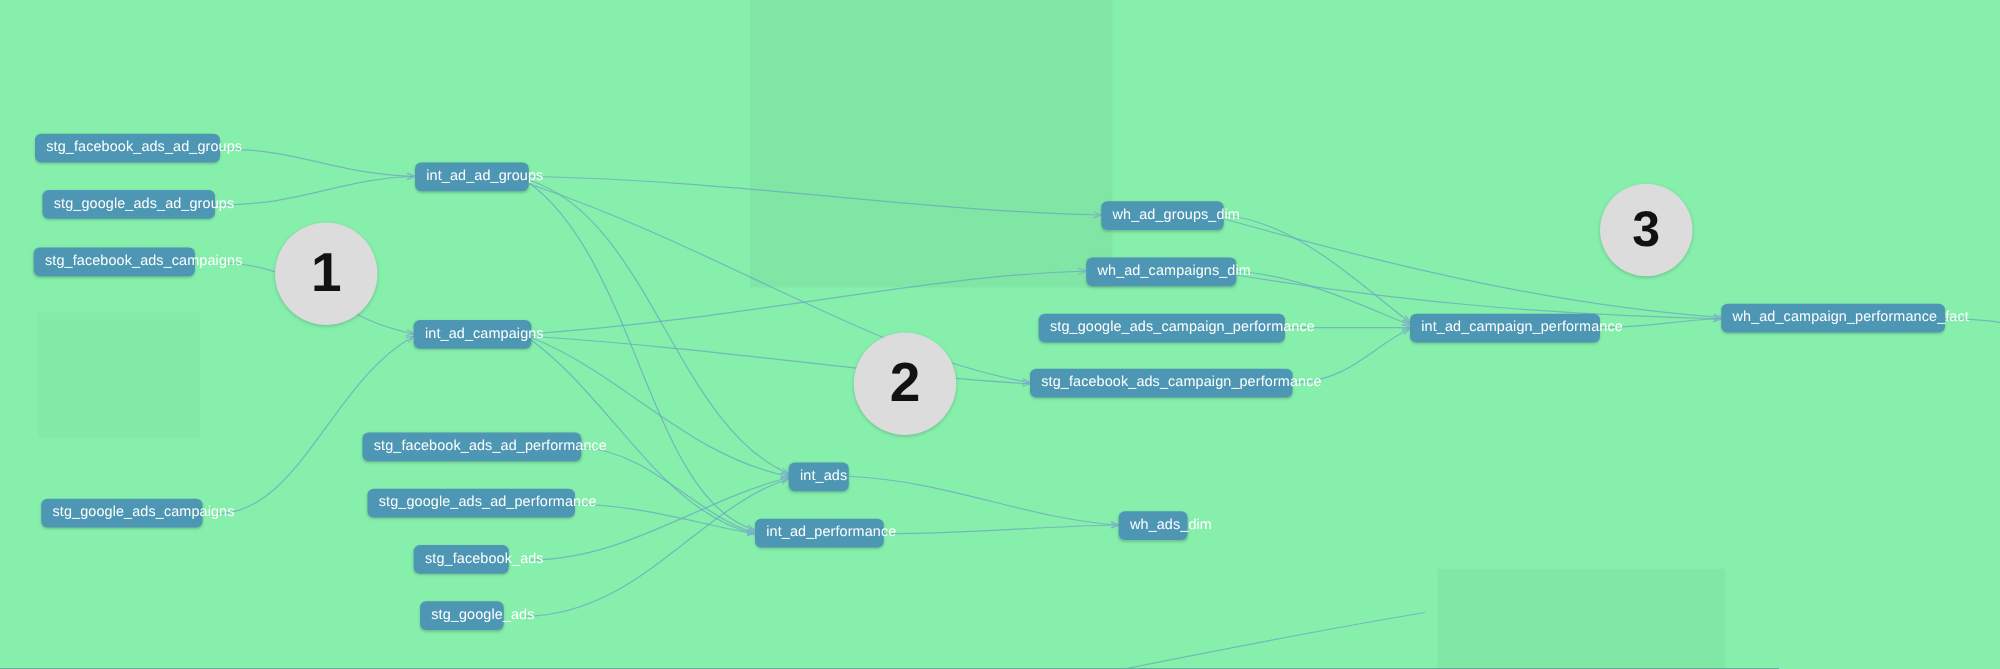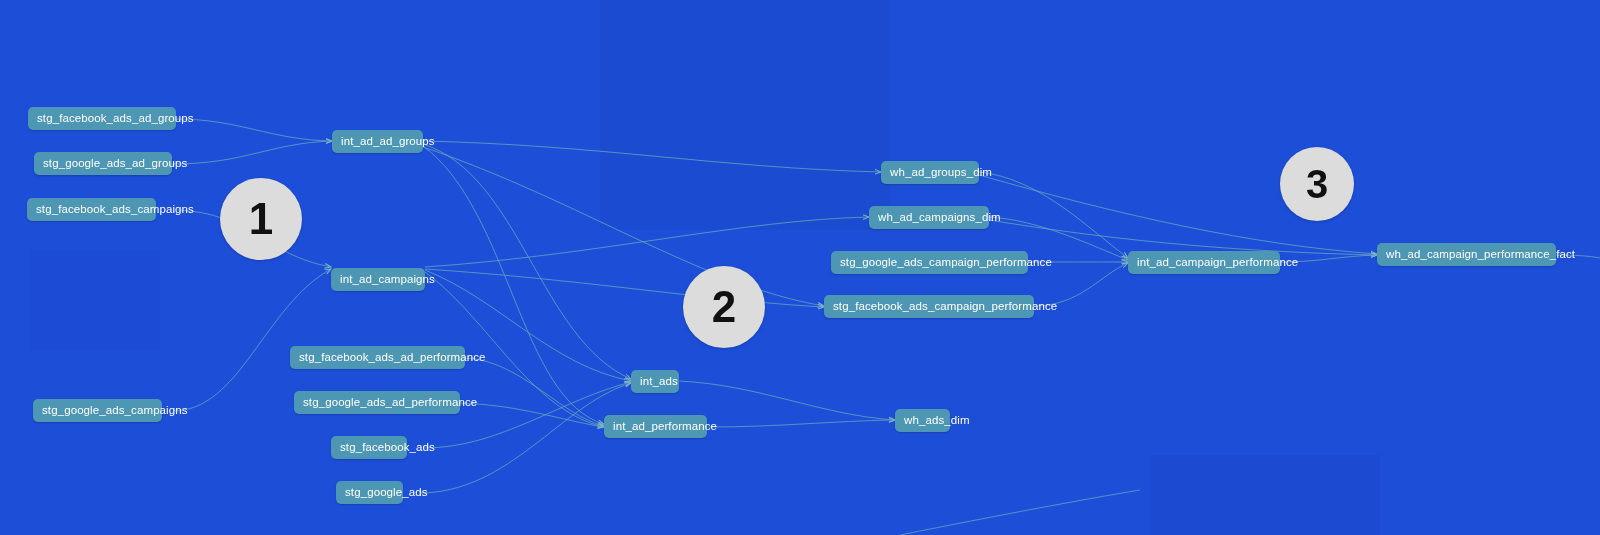--- a/index.html
+++ b/index.html
@@ -4,21 +4,21 @@
 <style>
   html, body {
     margin: 0;
     padding: 0;
     background: #2a5d78;
   }
   #canvas {
     position: relative;
     width: 1600px;
     height: 535px;
-    background: #1d4ed8;
+    background: #86efac;
     overflow: hidden;
     font-family: "Liberation Sans", sans-serif;
   }
   #bg-artifact {
     position: absolute;
     left: 600px;
     top: 0px;
     width: 290px;
     height: 230px;
     background: rgba(0,0,0,0.035);
@@ -124,21 +124,21 @@
   <div id="node-layer">
       <div class="node" style="left: 28px; top: 107px; width: 148px;">stg_facebook_ads_ad_groups</div>
       <div class="node" style="left: 34px; top: 152px; width: 138px;">stg_google_ads_ad_groups</div>
       <div class="node" style="left: 27px; top: 198px; width: 129px;">stg_facebook_ads_campaigns</div>
       <div class="node" style="left: 33px; top: 399px; width: 129px;">stg_google_ads_campaigns</div>
       <div class="node" style="left: 290px; top: 346px; width: 175px;">stg_facebook_ads_ad_performance</div>
       <div class="node" style="left: 294px; top: 391px; width: 166px;">stg_google_ads_ad_performance</div>
       <div class="node" style="left: 331px; top: 436px; width: 76px;">stg_facebook_ads</div>
       <div class="node" style="left: 336px; top: 481px; width: 67px;">stg_google_ads</div>
       <div class="node" style="left: 332px; top: 130px; width: 91px;">int_ad_ad_groups</div>
-      <div class="node" style="left: 331px; top: 256px; width: 94px; margin-top: 12px;">int_ad_campaigns</div>
+      <div class="node" style="left: 331px; top: 256px; width: 94px;">int_ad_campaigns</div>
       <div class="node" style="left: 631px; top: 370px; width: 48px;">int_ads</div>
       <div class="node" style="left: 604px; top: 415px; width: 103px;">int_ad_performance</div>
       <div class="node" style="left: 881px; top: 161px; width: 98px;">wh_ad_groups_dim</div>
       <div class="node" style="left: 869px; top: 206px; width: 120px;">wh_ad_campaigns_dim</div>
       <div class="node" style="left: 831px; top: 251px; width: 197px;">stg_google_ads_campaign_performance</div>
       <div class="node" style="left: 824px; top: 295px; width: 210px;">stg_facebook_ads_campaign_performance</div>
       <div class="node" style="left: 895px; top: 409px; width: 55px;">wh_ads_dim</div>
       <div class="node" style="left: 1128px; top: 251px; width: 152px;">int_ad_campaign_performance</div>
       <div class="node" style="left: 1377px; top: 243px; width: 179px;">wh_ad_campaign_performance_fact</div>
     </div>

